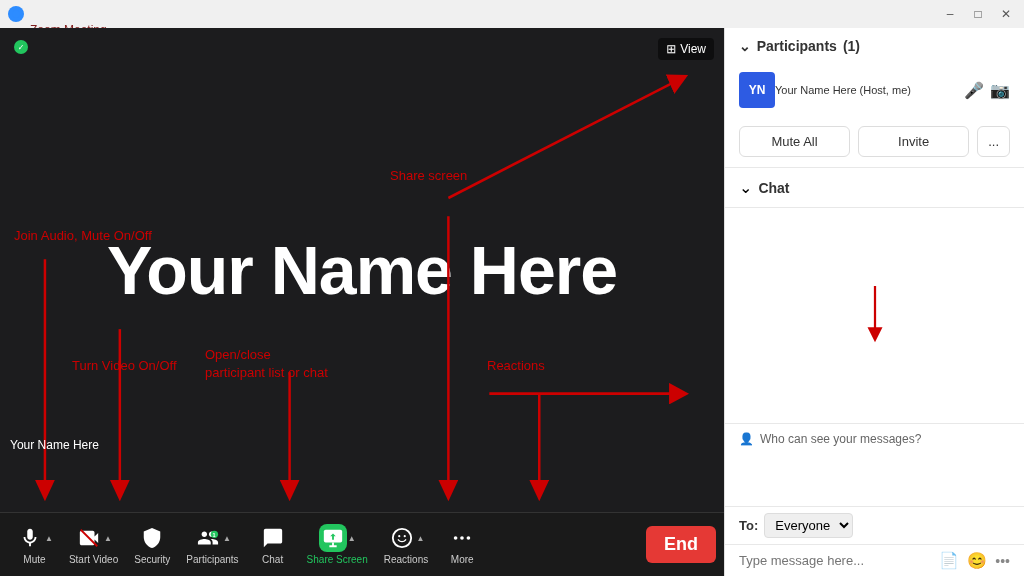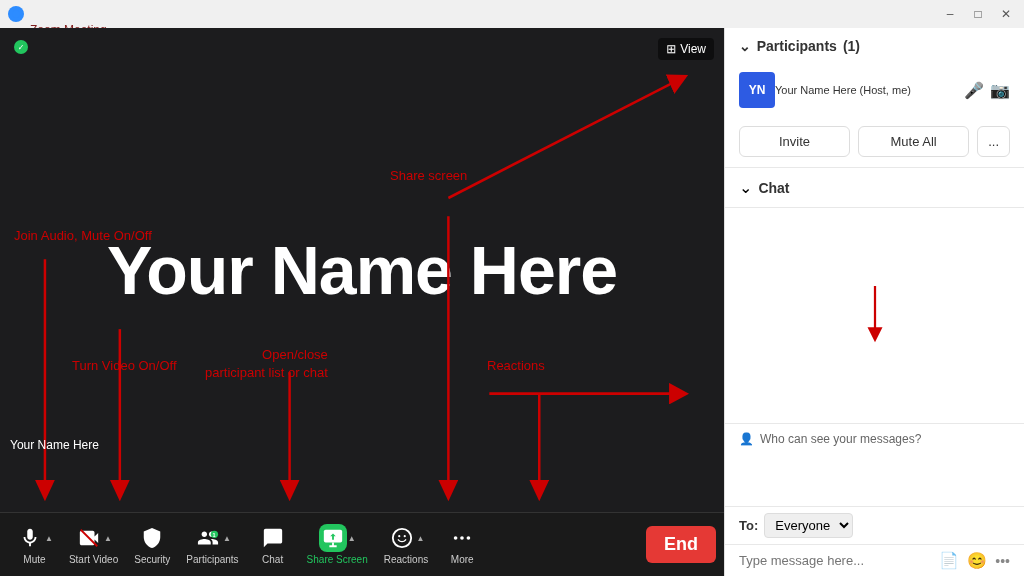--- a/index.html
+++ b/index.html
@@ -407,21 +407,21 @@
 
         <line x1="449" y1="175" x2="449" y2="430" stroke="#cc0000" stroke-width="2.5" marker-end="url(#arrowhead)"></line>
 
         <line x1="540" y1="340" x2="540" y2="430" stroke="#cc0000" stroke-width="2.5" marker-end="url(#arrowhead)"></line>
 
         <line x1="490" y1="340" x2="680" y2="340" stroke="#cc0000" stroke-width="2.5" marker-end="url(#arrowhead)"></line>
       </svg>
 
       <div class="annotation" style="top: 200px; left: 14px;">Join Audio, Mute On/Off</div>
       <div class="annotation" style="top: 330px; left: 72px;">Turn Video On/Off</div>
-      <div class="annotation" style="top: 318px; left: 205px; text-align: right; line-height: 1.4;">
+      <div class="annotation" style="top: 318px; left: 205px; text-align: left; line-height: 1.4;">
         Open/close<br>participant list or chat
       </div>
       <div class="annotation" style="top: 140px; left: 390px;">Share screen</div>
       <div class="annotation" style="top: 330px; left: 487px;">Reactions</div>
 
       <div class="bottom-name">Your Name Here</div>
     </div>
 
     <div class="toolbar">
 
@@ -541,22 +541,22 @@
       <div class="participant-item">
         <div class="participant-avatar">YN</div>
         <span class="participant-name">Your Name Here (Host, me)</span>
         <div class="participant-icons">
           <span style="font-size:16px; color:#555;">🎤</span>
           <span style="font-size:16px; color:#cc0000;">📷</span>
         </div>
       </div>
 
       <div class="participant-action-btns">
+        <button class="action-btn">Mute All</button>
         <button class="action-btn">Invite</button>
-        <button class="action-btn">Mute All</button>
         <button class="action-btn more">...</button>
       </div>
     </div>
 
     <div class="chat-section">
       <div class="chat-header">
         <span>⌄</span>
         <span class="chat-title">Chat</span>
       </div>
 

